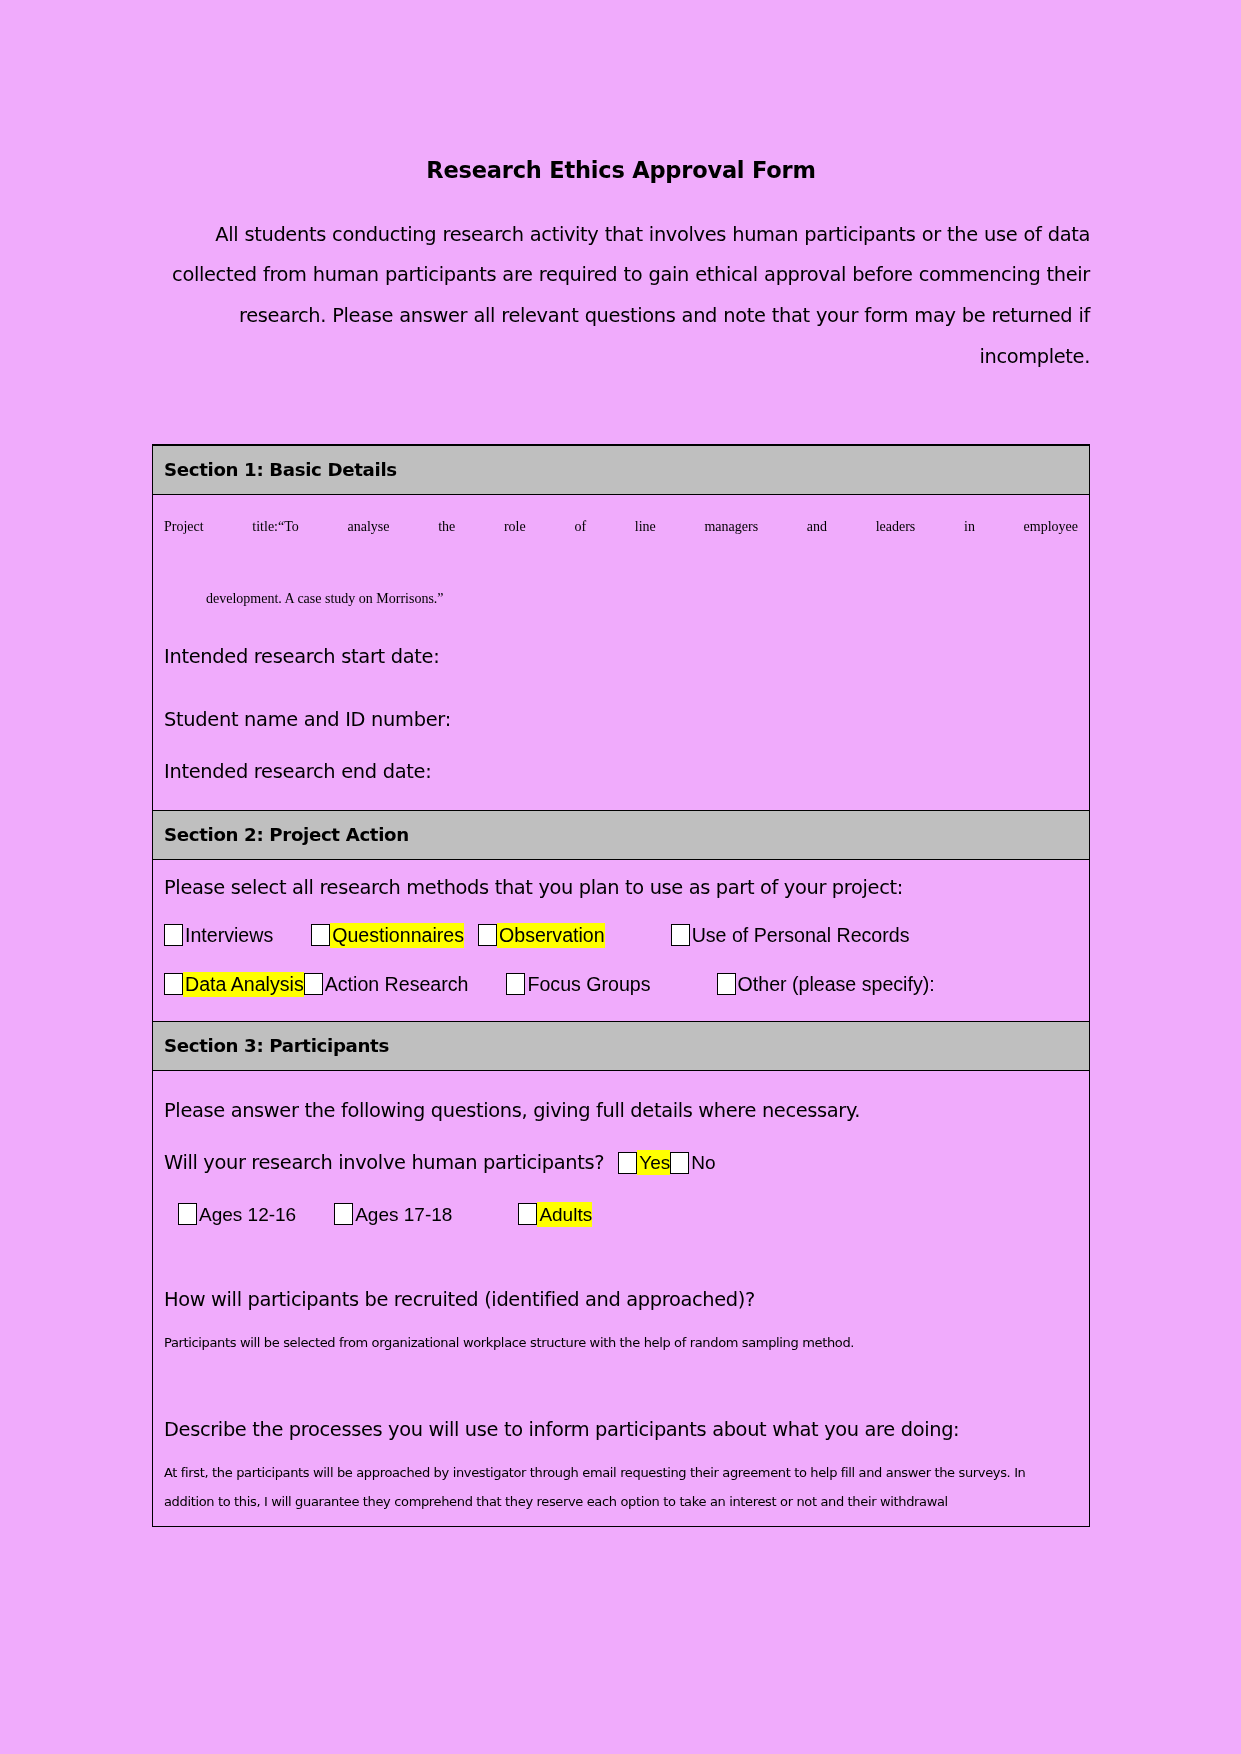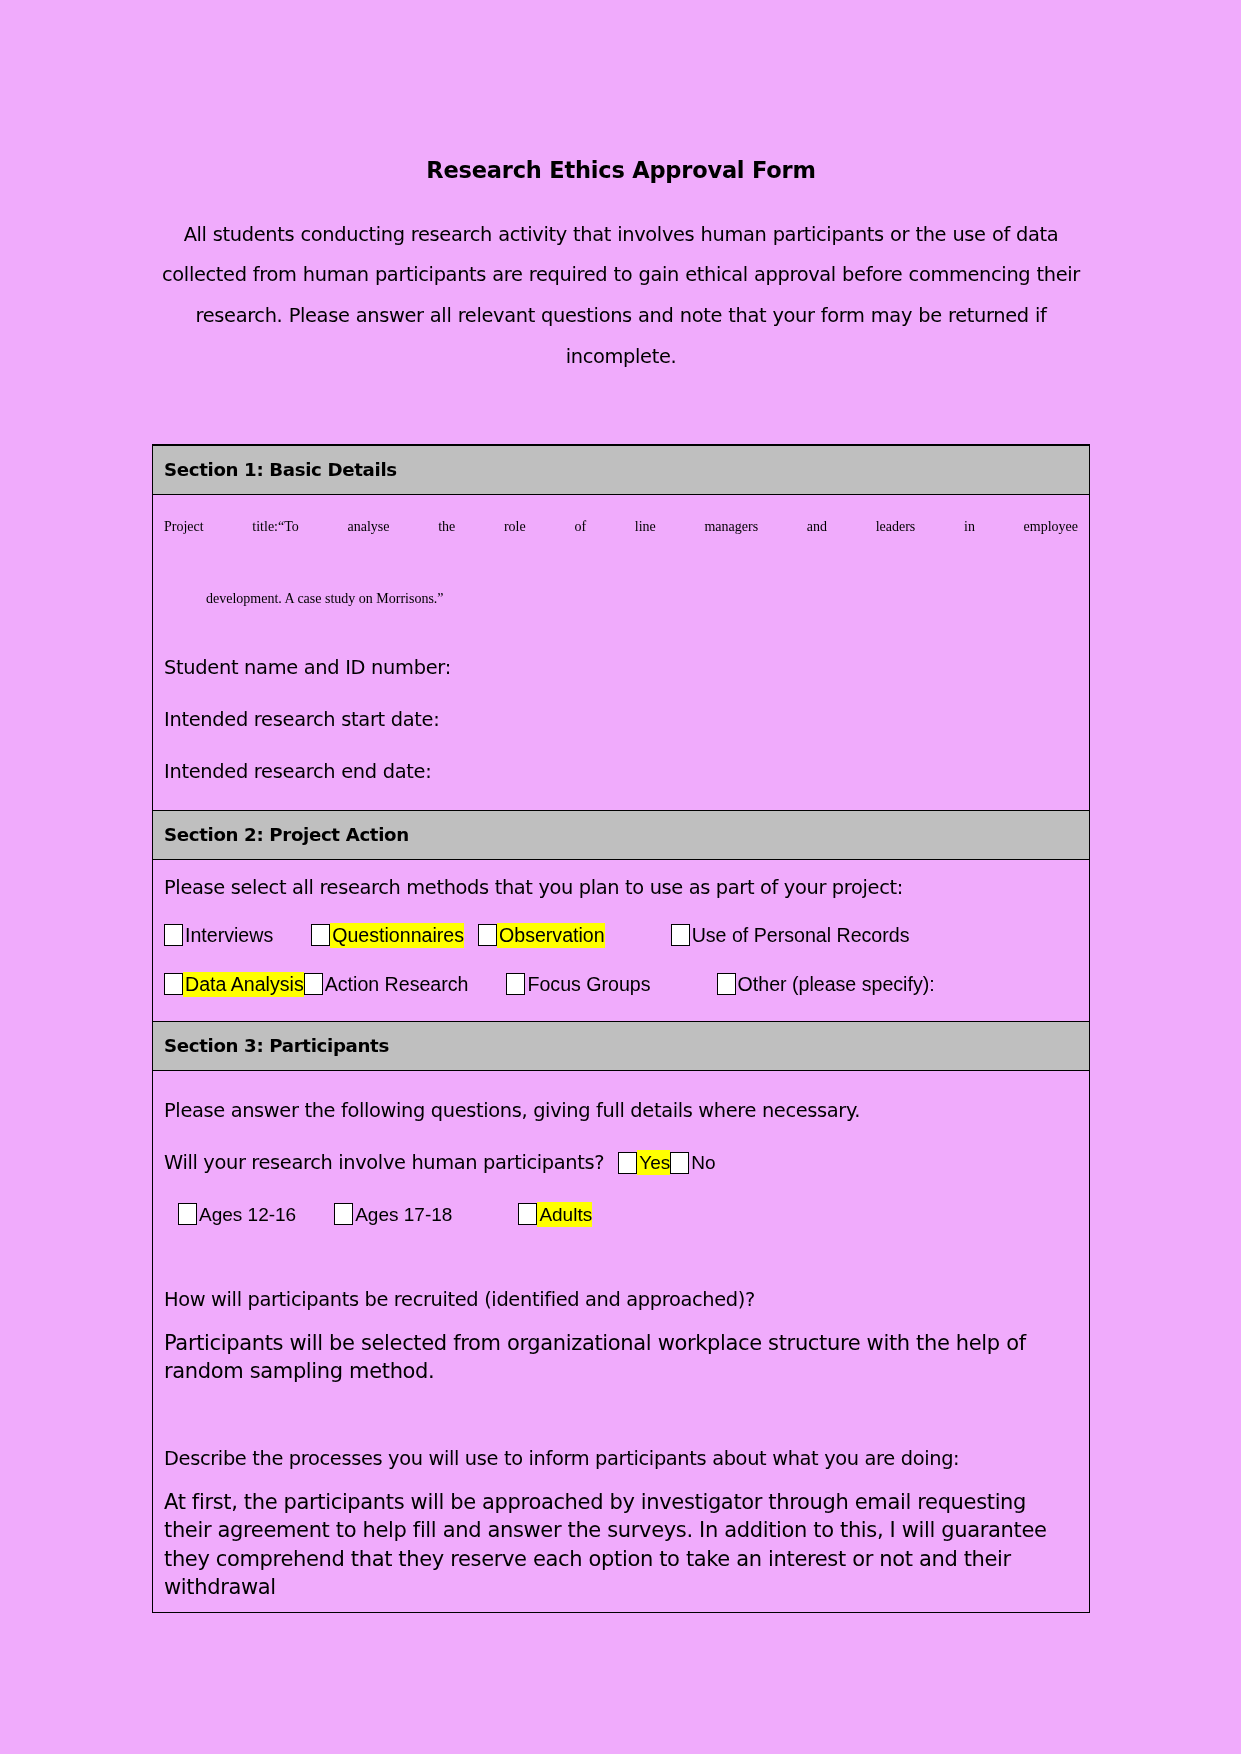--- a/index.html
+++ b/index.html
@@ -40,21 +40,21 @@
     margin-top: 158px;
     line-height: 1.1;
   }
 
   
   .intro {
     margin-top: 32px;
     font-size: 19.4px;
     font-family: "DejaVu Sans", sans-serif;
     line-height: 40.7px;
-    text-align: center;
+    text-align: right;
     letter-spacing: -0.35px;
     word-spacing: 0.4px;
   }
 
   
   .form-table {
     margin-top: 66px;
     width: 938px;
     border: 1.4px solid #000000;
     border-collapse: collapse;
@@ -168,21 +168,21 @@
   .q-row .altfont {
     font-family: "Liberation Sans", sans-serif;
     font-size: 19px;
     letter-spacing: 0;
   }
   .spacer-sm { width: 14px; flex: none; }
   .spacer-md { width: 38px; flex: none; }
   .spacer-lg { width: 66px; flex: none; }
 
   .para-block {
-    font-size: 21px;
+    font-size: 13px;
     font-family: "DejaVu Sans", sans-serif;
     letter-spacing: -0.35px;
     line-height: 28.5px;
   }
   .gap-60 { height: 60px; }
   .gap-16 { height: 16px; }
   .q-label {
     font-size: 19.4px;
     font-family: "DejaVu Sans", sans-serif;
     letter-spacing: -0.35px;
@@ -201,22 +201,22 @@
     <p class="intro">All students conducting research activity that involves human participants or the use of data collected from human participants are required to gain ethical approval before commencing their research. Please answer all relevant questions and note that your form may be returned if incomplete.</p>
 
     <div class="form-table">
 
       <div class="section-header">Section 1: Basic Details</div>
       <div class="section-body">
         <div class="project-title-line">
           <span class="tline1"><span>Project title:“</span><span>To analyse the role of line managers and leaders in employee</span></span>
           <span class="tline2">development. A case study on Morrisons.”</span>
         </div>
+        <div class="basic-field">Intended research start date:</div>
         <div class="basic-field first">Student name and ID number:</div>
-        <div class="basic-field">Intended research start date:</div>
         <div class="basic-field">Intended research end date:</div>
         <div class="basic-pad-bottom"></div>
       </div>
 
       <div class="section-header">Section 2: Project Action</div>
       <div class="section-body">
         <div class="s2-intro">Please select all research methods that you plan to use as part of your project:</div>
 
         <div class="cb-row">
           <div class="cb-item">

